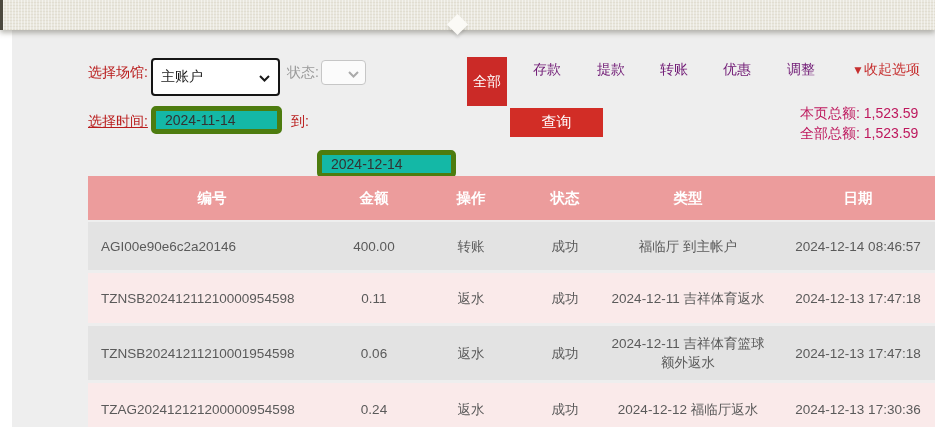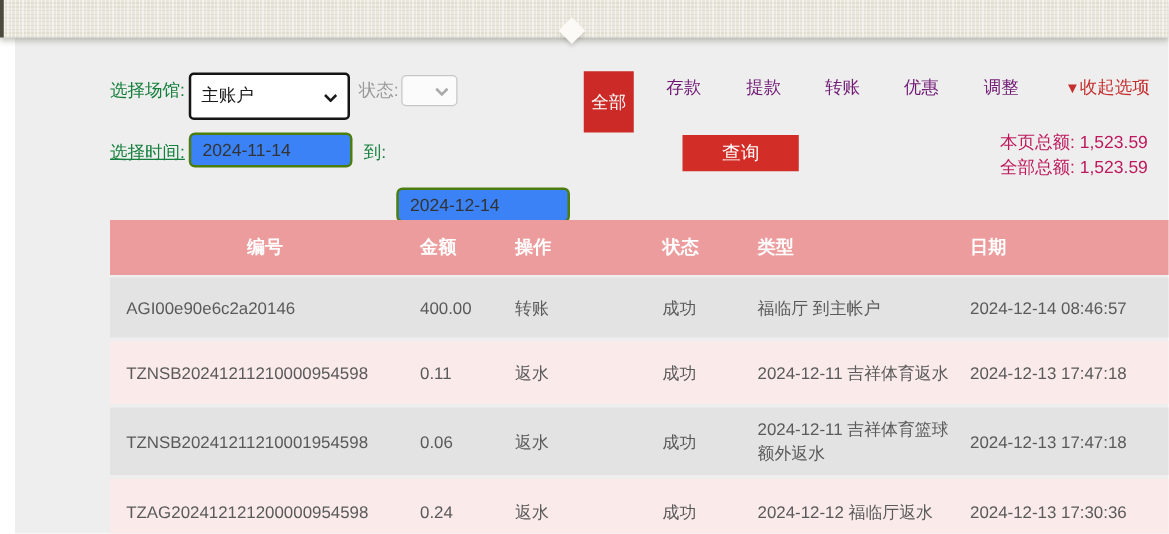--- a/index.html
+++ b/index.html
@@ -13,59 +13,59 @@
       repeating-linear-gradient(90deg, rgba(255,255,255,.45) 0 1px, rgba(0,0,0,0) 1px 3px),
       repeating-linear-gradient(0deg, rgba(219,214,199,.55) 0 1px, rgba(0,0,0,0) 1px 3px);
     box-shadow:0 3px 5px rgba(80,75,60,.38);z-index:2;}
   .diamond{position:absolute;left:450px;top:17px;width:15px;height:15px;background:#fbfaf6;
     transform:rotate(45deg);z-index:6;box-shadow:2px 2px 3px rgba(0,0,0,.10);}
 
   
   .panel{position:absolute;left:12px;top:30px;width:923px;height:397px;background:#eeeeee;z-index:1;}
 
   .abs{position:absolute;z-index:3;}
-  .lbl{color:#15803d;font-size:14px;white-space:nowrap;}
+  .lbl{color:#b91c1c;font-size:14px;white-space:nowrap;}
 
   
   .venue-select{left:151px;top:58px;width:129px;height:28px;background:#fff;border:2px solid #151515;
     border-radius:4px;box-sizing:border-box;display:flex;align-items:center;justify-content:space-between;
     padding:17px 8px;font-size:14px;color:#1a1a1a;cursor:pointer;}
   .status-select{left:321px;top:60px;width:45px;height:25px;background:#fbfbfb;border:1px solid #c6c6c6;
     border-radius:4px;box-sizing:border-box;display:flex;align-items:center;justify-content:flex-end;
     padding:0 6px;}
 
   
   .tab-all{left:467px;top:57px;min-width:34px;height:25px;background:#cb2a27;color:#fff;font-size:14px;
     display:flex;align-items:center;justify-content:center;padding:12px 3px;cursor:pointer;}
   .tab{top:61px;color:#701a75;font-size:14px;cursor:pointer;white-space:nowrap;}
   .tab-1{left:533px;} .tab-2{left:597px;} .tab-3{left:660px;} .tab-4{left:723px;} .tab-5{left:787px;}
   .collapse{left:852px;top:61px;color:#c62f2f;font-size:14px;cursor:pointer;white-space:nowrap;}
   .collapse .tri{font-size:12px;}
 
   
-  .date-input{position:absolute;z-index:3;height:28px;border:2px solid #4d7c0f;border-radius:5px;
-    box-sizing:border-box;padding:0 9px;font-size:14px;color:#333;background:#3b82f6;
+  .date-input{position:absolute;z-index:3;height:28px;border:5px solid #4d7c0f;border-radius:5px;
+    box-sizing:border-box;padding:0 9px;font-size:14px;color:#333;background:#14b8a6;
     font-family:"Liberation Sans","DejaVu Sans",sans-serif;}
   .date-from{left:151px;top:106px;width:131px;}
   .date-to{left:317px;top:106px;width:139px;margin-top:44px;}
   .search-btn{left:510px;top:108px;width:93px;height:29px;background:#d22d26;color:#fff;border:none;
-    font-size:15px;display:flex;align-items:center;justify-content:center;cursor:pointer;margin-left:36px;}
+    font-size:15px;display:flex;align-items:center;justify-content:center;cursor:pointer;}
 
   .totals{left:800px;top:103px;font-size:14px;color:#be185d;line-height:20px;white-space:nowrap;}
 
   
   .table{left:88px;top:176px;width:852px;z-index:3;}
   .trow{display:flex;align-items:center;}
   .thead{background:#ec9c9c;height:44px;color:#fff;font-weight:bold;font-size:14.5px;}
   .row{min-height:48px;font-size:13.5px;color:#5a5a5a;margin-top:3px;}
   .row-0{margin-top:2px;background:#e3e3e3;min-height:48px;}
   .row-1{background:#faeaea;min-height:50px;}
   .row-2{background:#e3e3e3;min-height:54px;}
   .row-3{background:#faeaea;min-height:52px;}
-  .c{box-sizing:border-box;text-align:left;line-height:19px;}
+  .c{box-sizing:border-box;text-align:center;line-height:19px;}
   .c1{width:248px;text-align:left;padding-left:13px;}
   .c2{width:76px;} .c3{width:118px;} .c4{width:70px;}
   .c5{width:176px;padding:4px 6px;} .c6{width:164px;}
 </style>
 </head>
 <body>
 
 <div class="page">
 
   <div class="topbar"></div>

